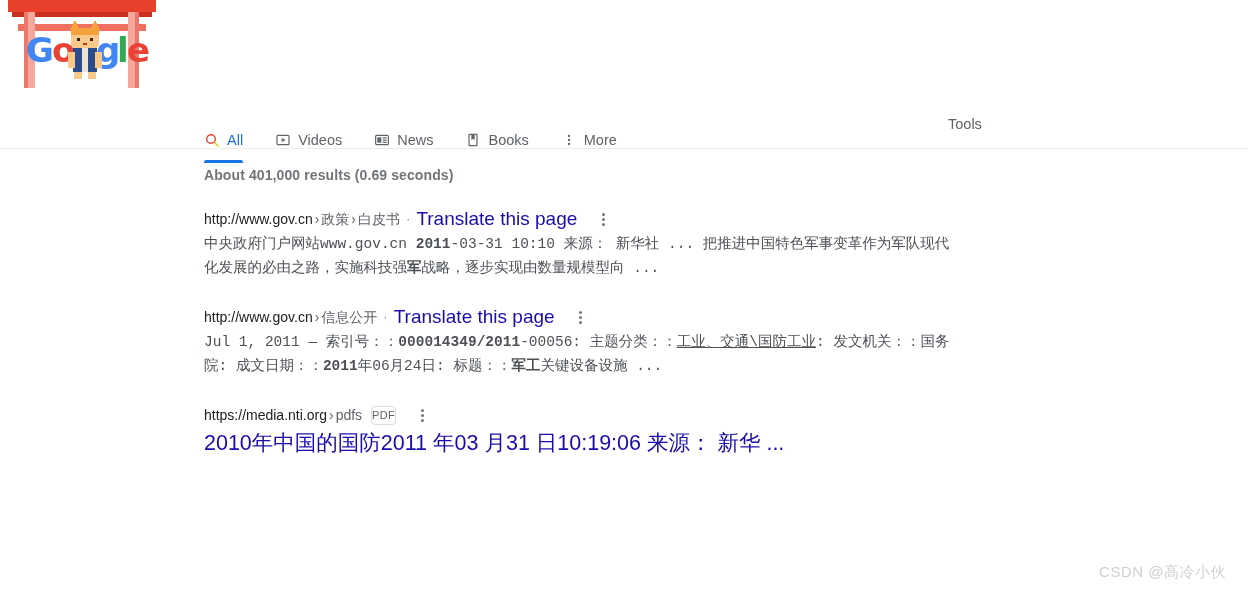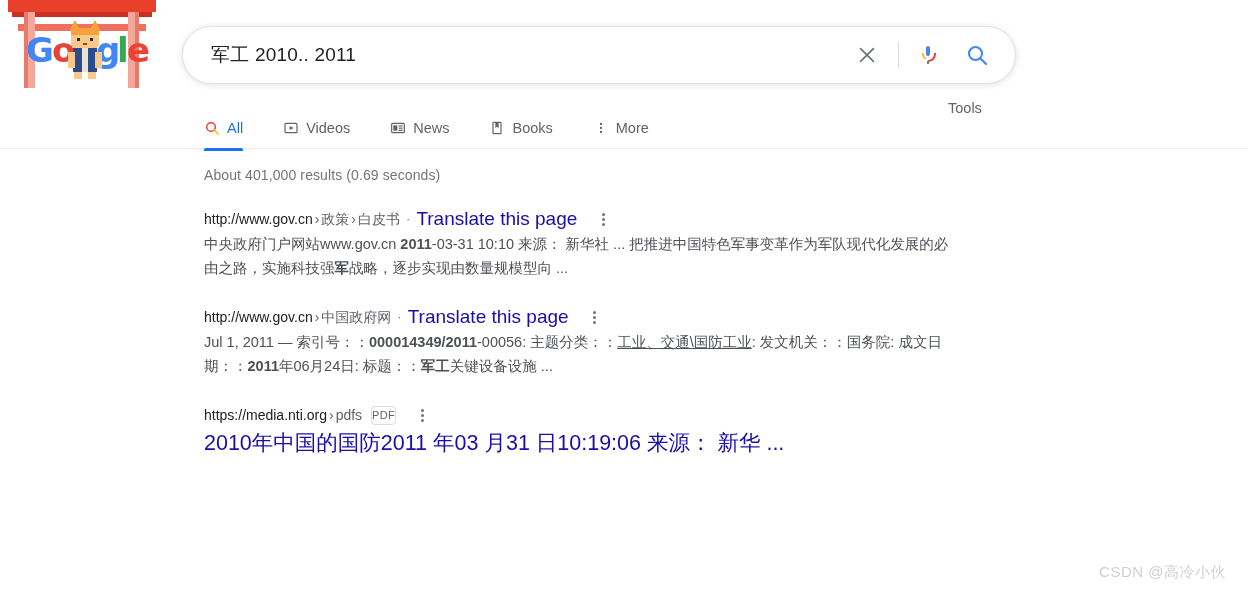--- a/index.html
+++ b/index.html
@@ -81,25 +81,24 @@
 
   
   .navbar {
     position: relative;
     height: 48px;
     border-bottom: 1px solid #ebebeb;
   }
   .tabs {
     position: absolute;
     left: 204px;
-    top: 4px;
+    top: 16px;
     display: flex;
     align-items: flex-end;
     height: 47px;
-    gap: 8px;
   }
   .tab {
     display: flex;
     align-items: center;
     height: 47px;
     margin-right: 32px;
     color: #5f6368;
     font-size: 14.5px;
     cursor: pointer;
     position: relative;
@@ -120,36 +119,37 @@
     height: 3px;
     background: #1a73e8;
     border-radius: 2px 2px 0 0;
   }
   .tools-btn {
     position: absolute;
     left: 948px;
     top: 0;
     height: 47px;
     display: flex;
-    align-items: flex-start;
+    align-items: center;
     color: #5f6368;
     font-size: 14.5px;
     cursor: pointer;
   }
 
   
   .results {
     padding-left: 204px;
     padding-top: 18px;
   }
   .result-stats {
     color: #70757a;
     font-size: 14px;
     margin-bottom: 26px;
     letter-spacing: .1px;
+    font-weight: bold;
   }
   .result { margin-bottom: 27px; max-width: 760px; }
 
   .res-head {
     display: flex;
     align-items: center;
     margin-bottom: 3px;
     line-height: 20px;
   }
   .res-url {
@@ -203,20 +203,21 @@
     cursor: pointer;
     display: inline-block;
     margin-bottom: 3px;
     font-weight: 400;
   }
   .res-snippet {
     color: #4d5156;
     font-size: 14.5px;
     line-height: 24px;
     max-width: 752px;
+    font-family: Liberation Mono, monospace;
   }
   .res-snippet b { color: #4d5156; font-weight: 700; }
   .res-snippet u { text-decoration: underline; }
 
   
   .watermark {
     position: absolute;
     right: 22px;
     bottom: 14px;
     color: #cfcfcf;
@@ -266,45 +267,20 @@
         <rect x="65" y="48" width="24" height="24" fill="#2C4C8C"></rect>
         <rect x="74" y="48" width="6" height="24" fill="#E9E4D6"></rect>
         <rect x="60" y="52" width="7" height="16" fill="#F8C98A"></rect>
         <rect x="87" y="52" width="7" height="16" fill="#F8C98A"></rect>
         <rect x="66" y="72" width="8" height="7" fill="#F8C98A"></rect>
         <rect x="80" y="72" width="8" height="7" fill="#F8C98A"></rect>
       </g>
     </svg>
   </div>
 
-  <div class="search-wrap">
-    <div class="search-box">
-      <input class="search-input" type="text" value="军工 2010.. 2011" placeholder="Search Google or type a URL" style="">
-      <button class="icon-btn clear-btn">
-        <svg width="22" height="22" viewBox="0 0 24 24">
-          <path d="M5 5 L19 19 M19 5 L5 19" stroke="#70757a" stroke-width="1.9" fill="none" stroke-linecap="round"></path>
-        </svg>
-      </button>
-      <div class="vdivider"></div>
-      <button class="icon-btn mic-btn">
-        <svg width="24" height="24" viewBox="0 0 24 24">
-          <path fill="#4285f4" d="M12 3c-1.1 0-2 .9-2 2v6c0 1.1.9 2 2 2s2-.9 2-2V5c0-1.1-.9-2-2-2z"></path>
-          <path fill="#34a853" d="M11 18h2v3h-2z"></path>
-          <path fill="#fbbc05" d="M6 10v1c0 2.6 1.7 4.8 4 5.6V15c-1.3-.7-2.2-2.1-2.2-3.7V10H6z"></path>
-          <path fill="#ea4335" d="M18 10v1c0 3.3-2.7 6-6 6v2c4.4 0 8-3.6 8-8v-1h-2z"></path>
-        </svg>
-      </button>
-      <button class="icon-btn search-btn">
-        <svg width="24" height="24" viewBox="0 0 24 24">
-          <circle cx="10.5" cy="10.5" r="6.5" stroke="#4285f4" stroke-width="2.1" fill="none"></circle>
-          <path d="M15.5 15.5 L21 21" stroke="#4285f4" stroke-width="2.1" stroke-linecap="round"></path>
-        </svg>
-      </button>
-    </div>
-  </div>
 </div>
 
 <div class="navbar">
   <div class="tabs">
 
     <a class="tab active" href="#">
       <span class="tab-ico">
         <svg width="16" height="16" viewBox="0 0 24 24">
           <circle cx="10.5" cy="10.5" r="6.5" stroke="#EA4335" stroke-width="2.2" fill="none"></circle>
           <path d="M15.5 15.5 L21 21" stroke="#FBBC05" stroke-width="2.2" stroke-linecap="round"></path>
@@ -380,21 +356,21 @@
           <i></i>
           <i></i>
         </span>
     </div>
     <div class="res-snippet">中央政府门户网站www.gov.cn <b>2011</b>-03-31 10:10 来源： 新华社 ... 把推进中国特色军事变革作为军队现代化发展的必由之路，实施科技强<b>军</b>战略，逐步实现由数量规模型向 ...</div>
   </div>
 
   <div class="result">
     <div class="res-head">
       <span class="res-url">
-        <span>http://www.gov.cn</span><span class="sep">›</span><span class="crumb">中国政府网</span>
+        <span>http://www.gov.cn</span><span class="sep">›</span><span class="crumb">信息公开</span>
       </span>
       <span class="res-dot">·</span>
       <a class="translate-link" href="#">Translate this page</a>
       <span class="kebab">
           <i></i>
           <i></i>
           <i></i>
         </span>
     </div>
     <div class="res-snippet">Jul 1, 2011 — 索引号：：<b>000014349/2011</b>-00056: 主题分类：：<u>工业、交通\国防工业</u>: 发文机关：：国务院: 成文日期：：<b>2011</b>年06月24日: 标题：：<b>军工</b>关键设备设施 ...</div>

